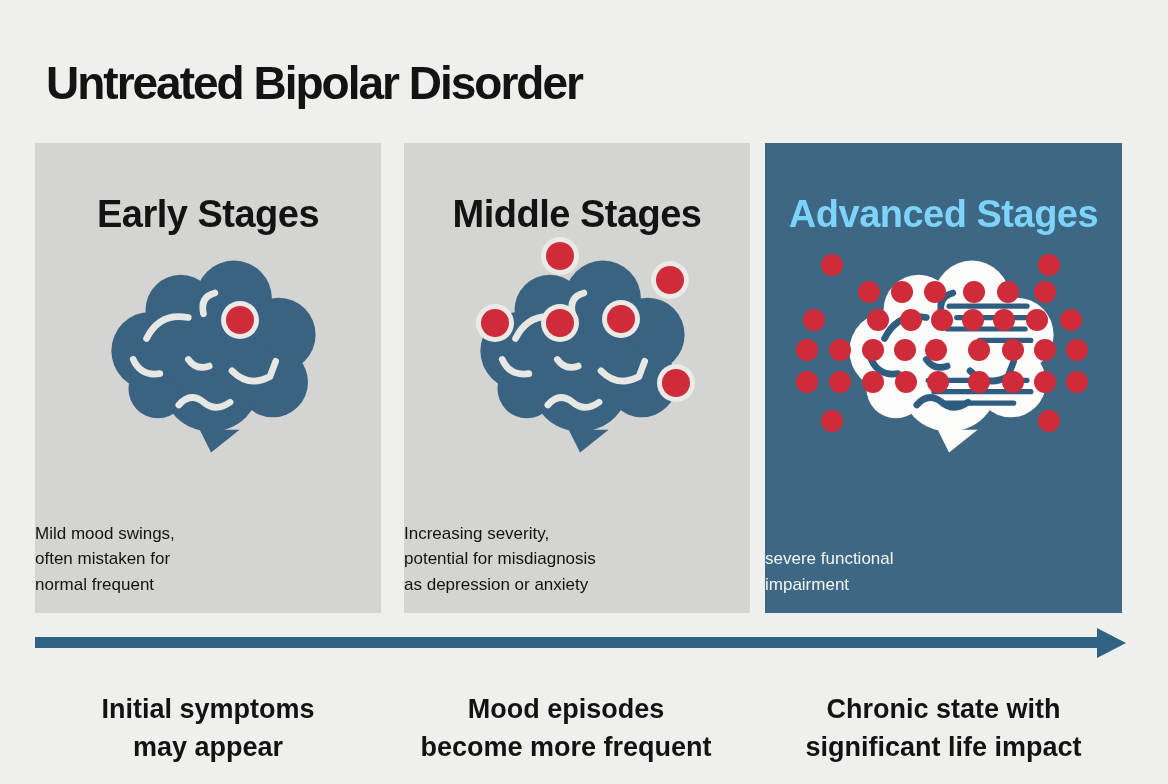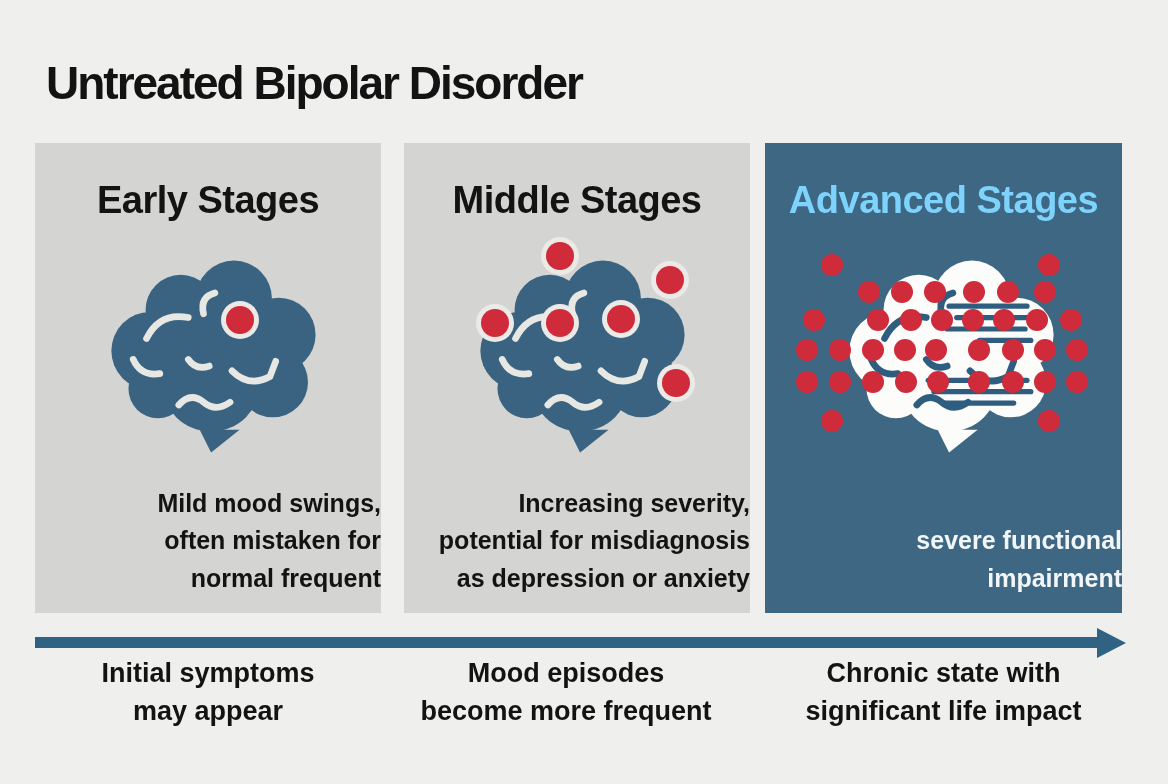--- a/index.html
+++ b/index.html
@@ -14,35 +14,35 @@
   .page{position:relative;width:1168px;height:784px;background:var(--page-bg);
     font-family:"Liberation Sans",sans-serif;overflow:hidden}
   .page-title{position:absolute;left:46px;top:56px;font-size:46px;font-weight:bold;
     letter-spacing:-2px;color:var(--text-dark);white-space:nowrap}
   .panel{position:absolute;top:143px;height:470px}
   .panel.light{background:var(--panel-light-bg);--brain-fill:var(--brain-blue);--sq:var(--squiggle-light)}
   .panel.dark{background:var(--panel-dark-bg);--brain-fill:var(--brain-white);--sq:var(--squiggle-dark)}
   .p0{left:35px;width:346px}
   .p1{left:404px;width:346px}
   .p2{left:765px;width:357px}
-  .stage-heading{margin-top:36px;text-align:center;font-size:38px;font-weight:bold;
+  .stage-heading{margin-top:50px;text-align:center;font-size:38px;font-weight:bold;
     letter-spacing:-0.5px;line-height:1.15;color:var(--text-dark)}
   .panel.dark .stage-heading{color:#7dd3fc}
   .panel-art{position:absolute;left:0;top:0;width:100%;height:100%}
   .bs{fill:var(--brain-fill)}
   .sq{stroke:var(--sq);stroke-width:7;fill:none;stroke-linecap:round}
   .stripe{stroke:var(--sq);stroke-width:5.5;fill:none;stroke-linecap:round}
-  .desc{position:absolute;bottom:16px;left:0;width:100%;text-align:right;
-    font-size:25px;font-weight:bold;line-height:1.5;color:var(--text-dark)}
+  .desc{position:absolute;bottom:16px;left:0;width:100%;text-align:left;
+    font-size:17px;font-weight:normal;line-height:1.5;color:var(--text-dark)}
   .desc span{display:block}
   .panel.dark .desc{color:var(--text-light)}
   .arrow-bar{position:absolute;left:35px;top:637px;width:1063px;height:11px;background:var(--arrow)}
   .arrow-head{position:absolute;left:1097px;top:628px;width:0;height:0;
     border-left:29px solid var(--arrow);border-top:15px solid transparent;border-bottom:15px solid transparent}
-  .caption{position:absolute;top:654px;text-align:center;font-size:27px;font-weight:bold;
+  .caption{position:absolute;top:690px;text-align:center;font-size:27px;font-weight:bold;
     line-height:1.42;color:var(--text-dark)}
   .caption span{display:block}
   .c0{left:35px;width:346px}
   .c1{left:393px;width:346px}
   .c2{left:765px;width:357px}
 </style>
 </head>
 <body>
 
 <div class="page">

